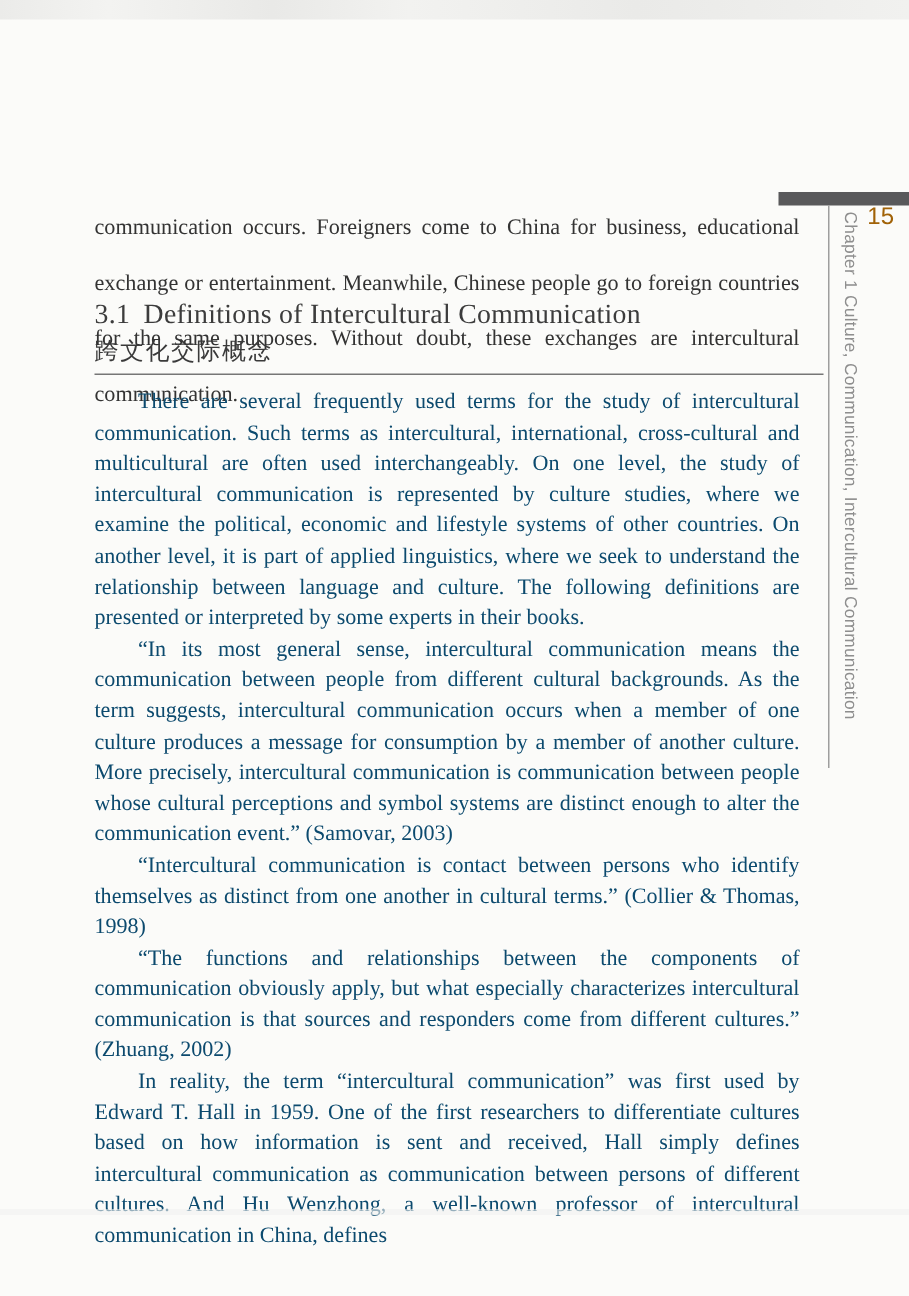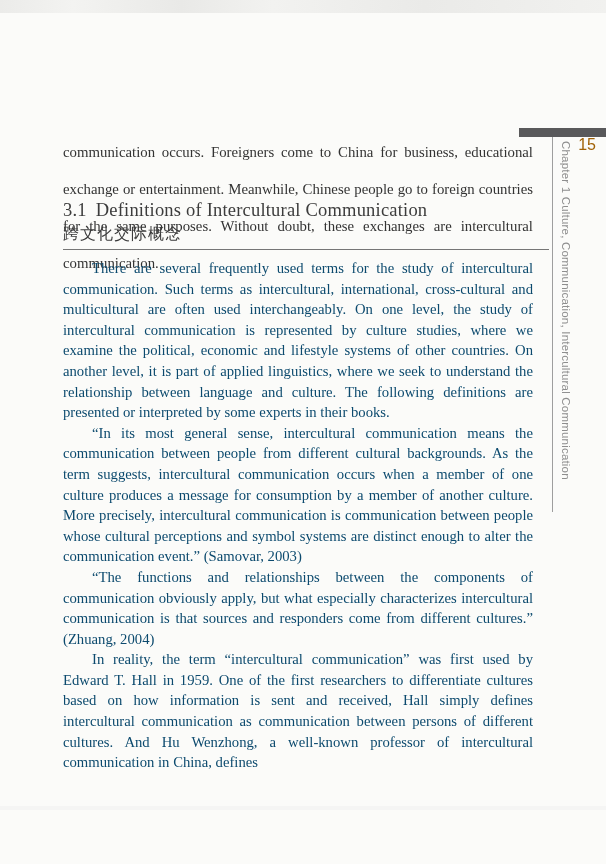--- a/index.html
+++ b/index.html
@@ -116,21 +116,22 @@
 <div class="heading-block">
   <h1 class="section-heading"><span class="sec-num">3.1</span><span>Definitions of Intercultural Communication</span></h1>
   <div class="subtitle-row">
     <span>跨文化交际概念</span>
   </div>
 </div>
 
 <div class="body-text">
   <p>There are several frequently used terms for the study of intercultural communication. Such terms as intercultural, international, cross-cultural and multicultural are often used interchangeably. On one level, the study of intercultural communication is represented by culture studies, where we examine the political, economic and lifestyle systems of other countries. On another level, it is part of applied linguistics, where we seek to understand the relationship between language and culture. The following definitions are presented or interpreted by some experts in their books.</p>
   <p>“In its most general sense, intercultural communication means the communication between people from different cultural backgrounds. As the term suggests, intercultural communication occurs when a member of one culture produces a message for consumption by a member of another culture. More precisely, intercultural communication is communication between people whose cultural perceptions and symbol systems are distinct enough to alter the communication event.” (Samovar, 2003)</p>
-  <p>“The functions and relationships between the components of communication obviously apply, but what especially characterizes intercultural communication is that sources and responders come from different cultures.” (Zhuang, 2004)</p>
+  <p>“Intercultural communication is contact between persons who identify themselves as distinct from one another in cultural terms.” (Collier &amp; Thomas, 1998)</p>
+  <p>“The functions and relationships between the components of communication obviously apply, but what especially characterizes intercultural communication is that sources and responders come from different cultures.” (Zhuang, 2002)</p>
   <p>In reality, the term “intercultural communication” was first used by Edward T. Hall in 1959. One of the first researchers to differentiate cultures based on how information is sent and received, Hall simply defines intercultural communication as communication between persons of different cultures. And Hu Wenzhong, a well-known professor of intercultural communication in China, defines</p>
 </div>
 
 <div class="chapter-bar"></div>
 <div class="sidebar-divider"></div>
 <div class="page-number">15</div>
 <div class="chapter-title-vertical">Chapter 1 Culture, Communication, Intercultural Communication</div>
 
 <div class="scan-shade-bottom"></div>
 

